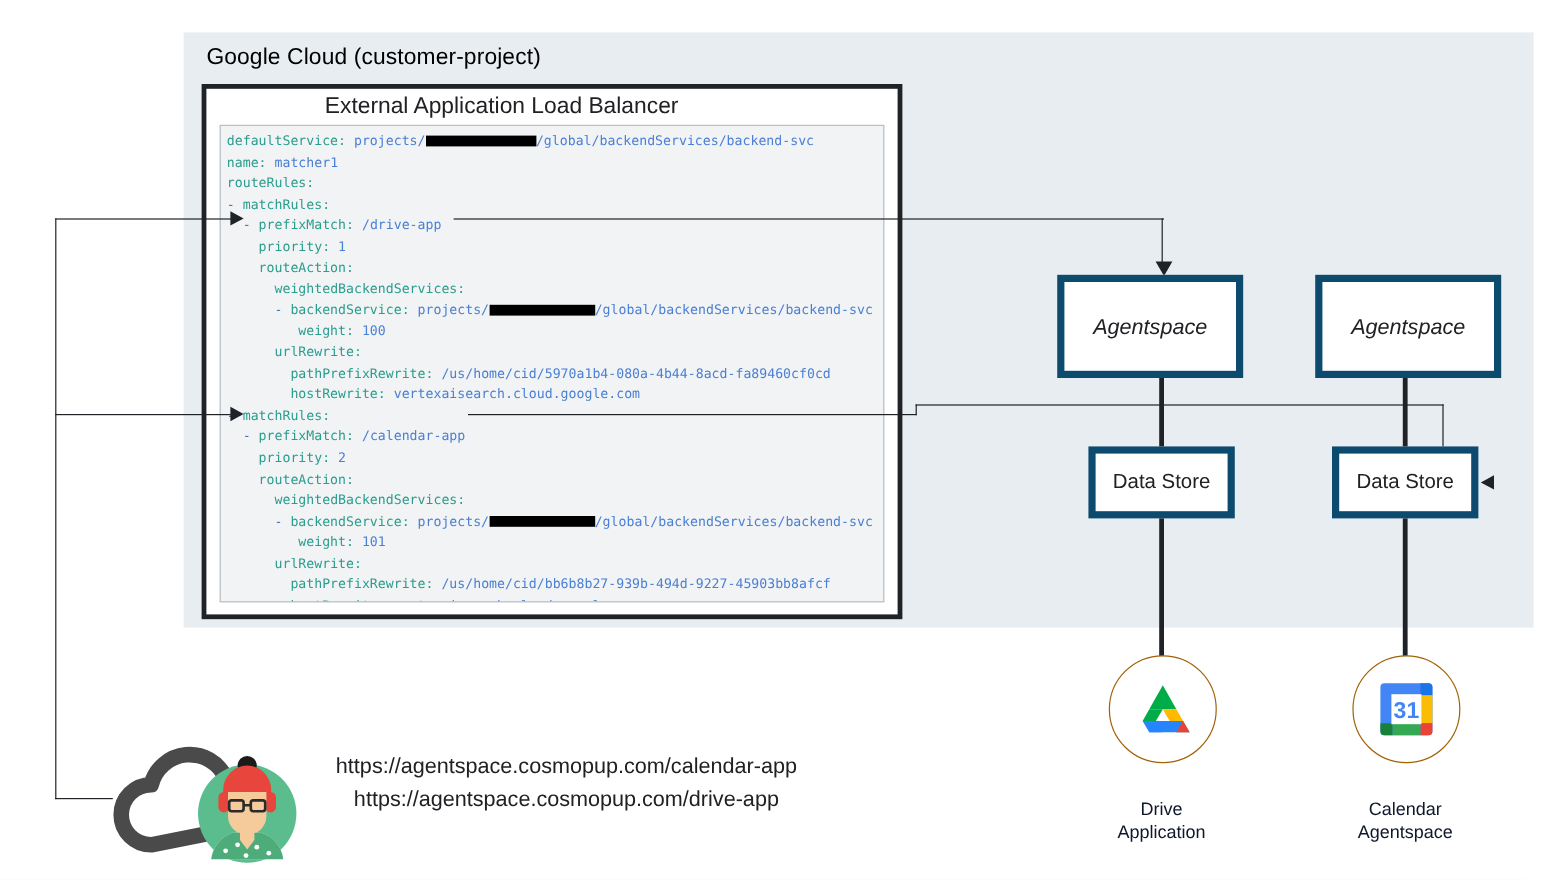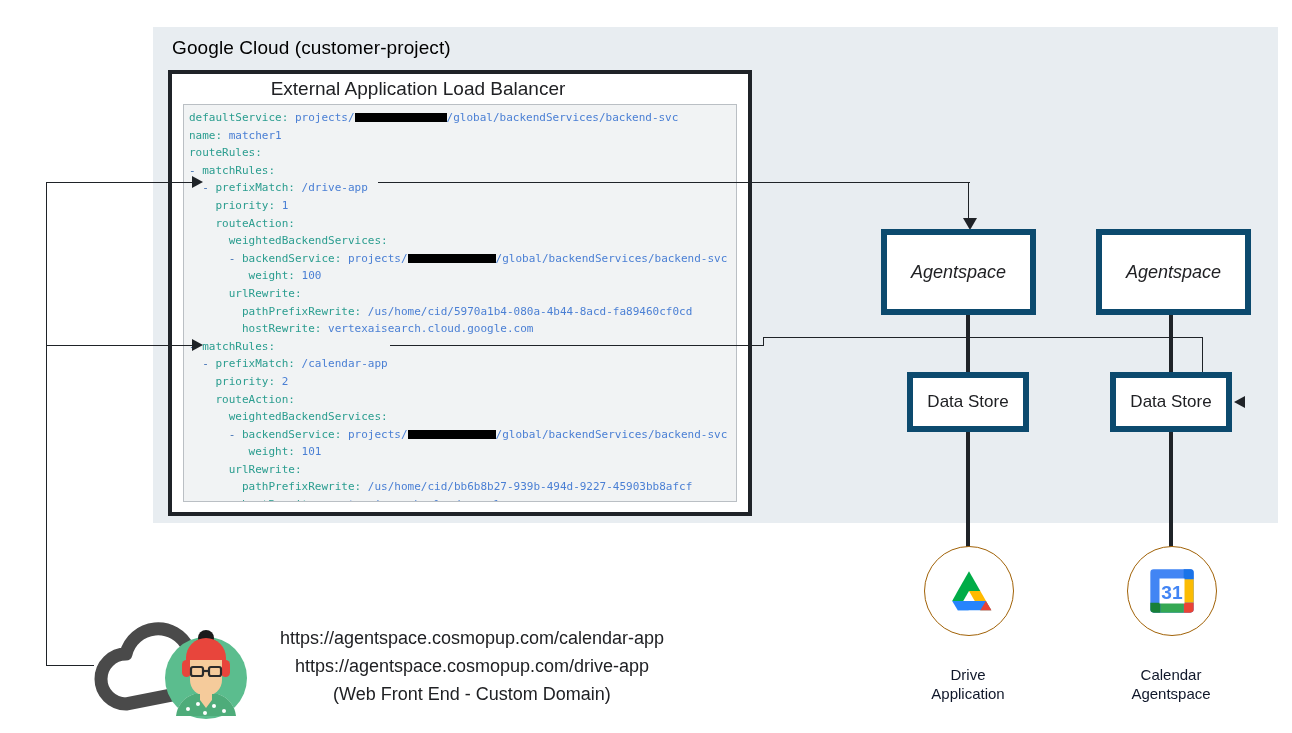--- a/index.html
+++ b/index.html
@@ -195,14 +195,13 @@
     <circle cx="136" cy="90" r="2" fill="#ffffff"></circle>
       <circle cx="146" cy="95" r="2" fill="#ffffff"></circle>
     <circle cx="127" cy="97" r="2" fill="#ffffff"></circle>
     <path d="M122 74 h12 v10 l-6 8 l-6 -8 Z" fill="#f5cb9b"></path>
   </svg>
 </div>
 
 <div class="abs" id="urls">
   <div>https://agentspace.cosmopup.com/calendar-app</div>
   <div>https://agentspace.cosmopup.com/drive-app</div>
-  <div>(Web Front End - Custom Domain)</div>
 </div>
 
 </body></html>

